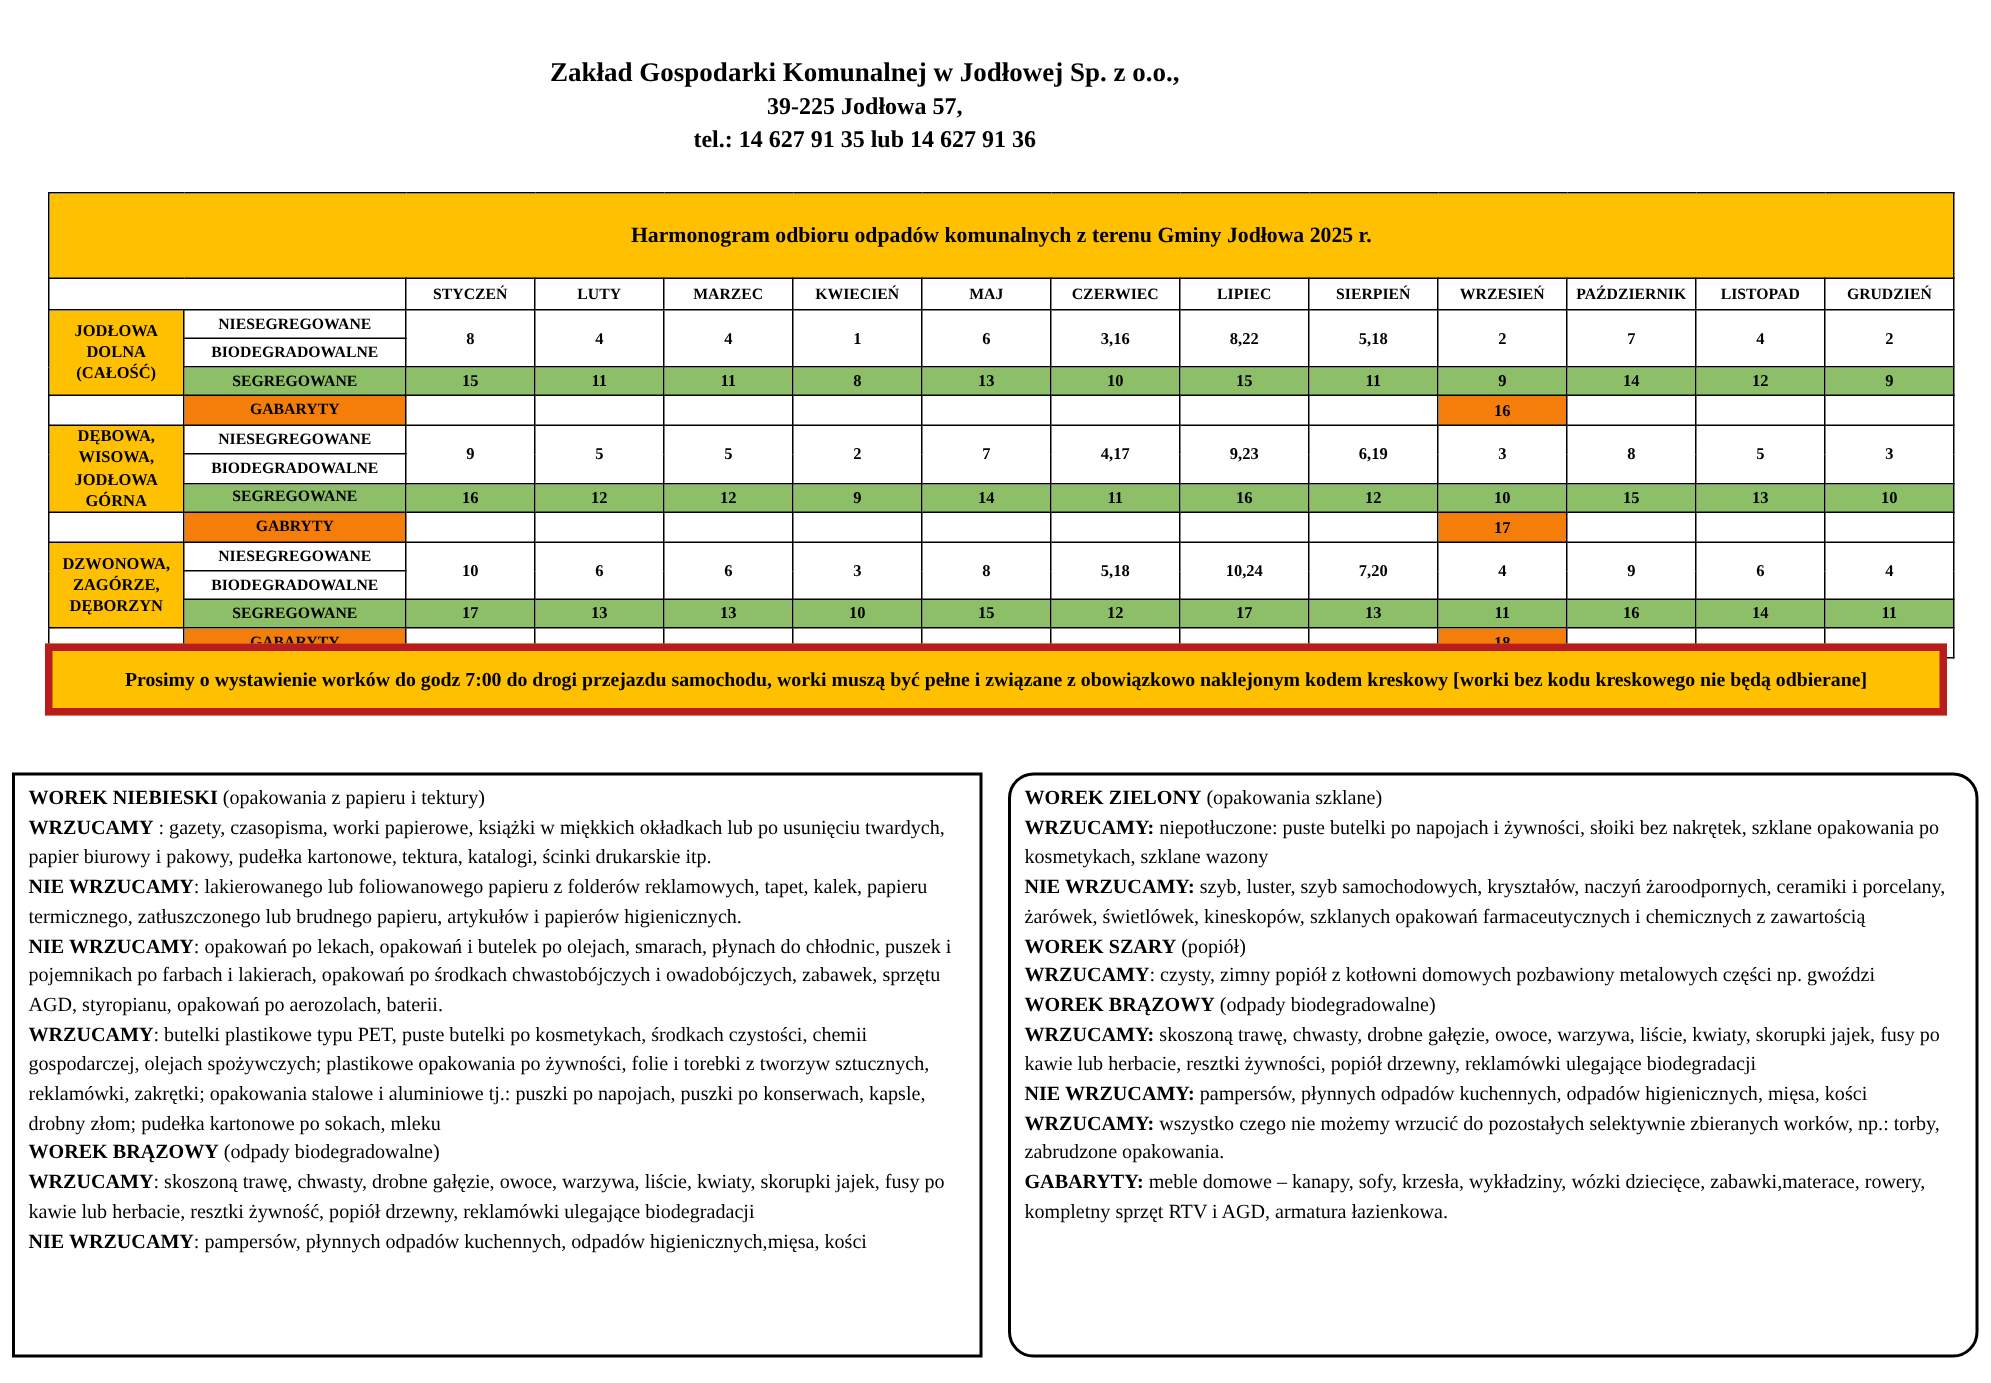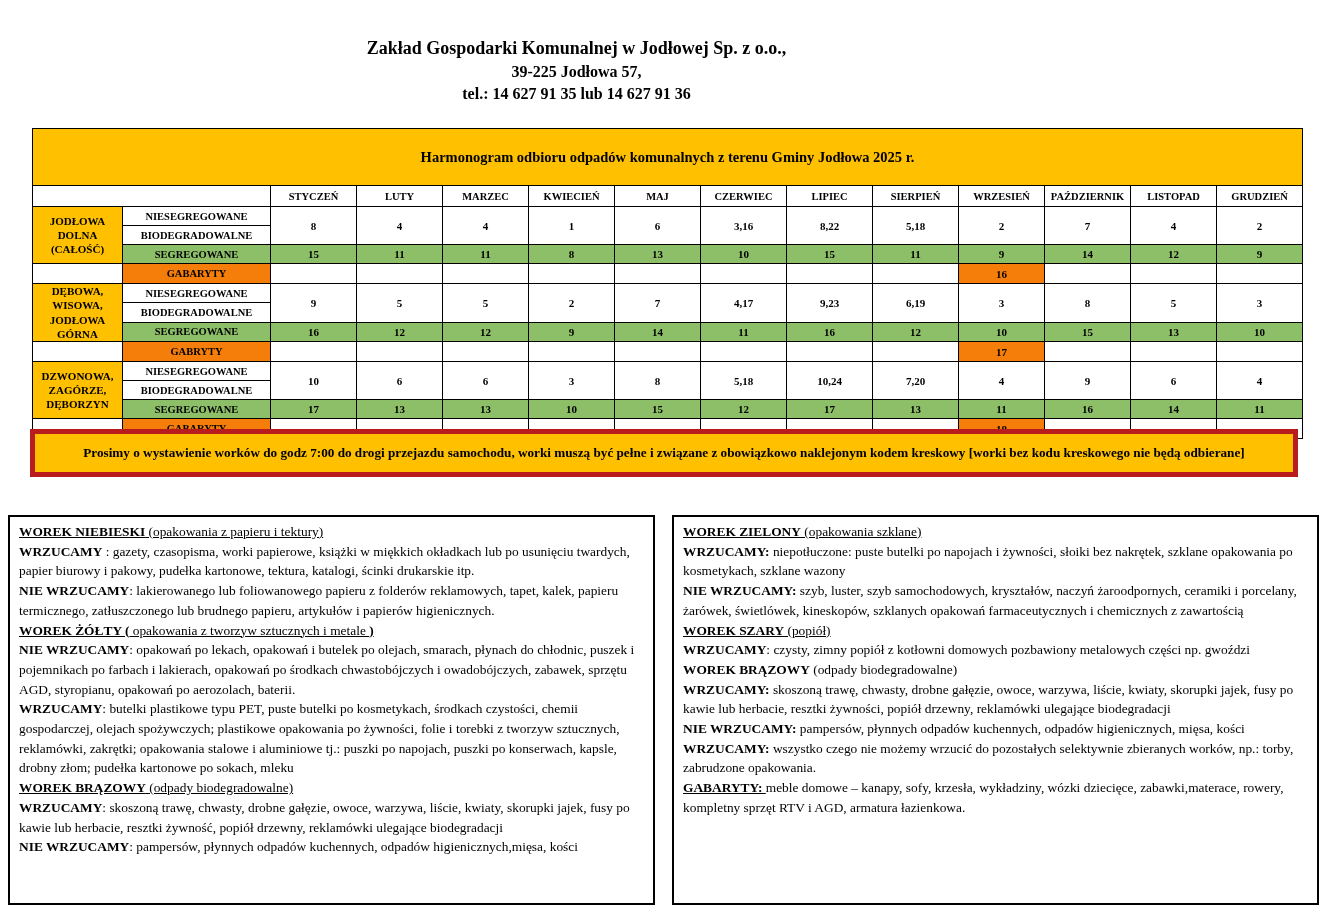--- a/index.html
+++ b/index.html
@@ -37,22 +37,22 @@
     font-weight:bold; font-size:13.2px; text-align:center; padding:0 4px; box-sizing:border-box;
   }
 
   .infobox {
     position:absolute; top:515px; width:647px; height:390px;
     border:2px solid #000; box-sizing:border-box;
     padding:5px 10px 5px 9px; font-size:13.4px; line-height:1.47;
   }
   .infobox p { margin:0; }
   .left-box  { left:8px; }
-  .right-box { left:672px; }
-  .u { text-decoration:underline; }
+  .right-box { left:672px;border-radius:17px; }
+  .u { }
   b { font-weight:bold; }
 </style>
 </head>
 <body>
 
 <div class="doc-header">
   <p class="l1">Zakład Gospodarki Komunalnej w Jodłowej Sp. z  o.o.,</p>
   <p class="l2">39-225 Jodłowa 57,</p>
   <p class="l3">tel.: 14 627 91 35 lub 14 627 91 36</p>
 </div>
@@ -245,21 +245,20 @@
       </tr>
     </tbody>
 </table>
 
 <div class="footer-banner">Prosimy o wystawienie worków do godz 7:00 do drogi przejazdu samochodu, worki muszą być pełne i związane z obowiązkowo naklejonym kodem kreskowy [worki bez kodu kreskowego nie będą odbierane]</div>
 
 <div class="infobox left-box" id="box-left">
     <p><b class="u">WOREK NIEBIESKI</b><span class="u"> (opakowania z papieru i tektury)</span></p>
     <p><b>WRZUCAMY</b><span> : gazety, czasopisma, worki papierowe, książki w miękkich okładkach lub po usunięciu twardych, papier biurowy i pakowy, pudełka kartonowe, tektura, katalogi, ścinki drukarskie itp.</span></p>
     <p><b>NIE WRZUCAMY</b><span>: lakierowanego lub foliowanowego papieru z folderów reklamowych, tapet, kalek, papieru termicznego, zatłuszczonego lub brudnego papieru, artykułów i papierów higienicznych.</span></p>
-    <p><b class="u">WOREK ŻÓŁTY (</b><span class="u"> opakowania z tworzyw sztucznych i metale </span><b class="u">)</b></p>
     <p><b>NIE WRZUCAMY</b><span>: opakowań po lekach, opakowań i butelek po olejach, smarach, płynach do chłodnic, puszek i pojemnikach po farbach i lakierach, opakowań po środkach chwastobójczych i owadobójczych, zabawek, sprzętu AGD, styropianu, opakowań po aerozolach, baterii.</span></p>
     <p><b>WRZUCAMY</b><span>: butelki plastikowe typu PET, puste butelki po kosmetykach, środkach czystości, chemii gospodarczej, olejach spożywczych; plastikowe opakowania po żywności, folie i torebki z tworzyw sztucznych, reklamówki, zakrętki; opakowania stalowe i aluminiowe tj.: puszki po napojach, puszki po konserwach, kapsle, drobny złom; pudełka kartonowe po sokach, mleku</span></p>
     <p><b class="u">WOREK BRĄZOWY</b><span class="u"> (odpady biodegradowalne) </span></p>
     <p><b>WRZUCAMY</b><span>:  skoszoną trawę, chwasty, drobne gałęzie, owoce, warzywa, liście, kwiaty, skorupki jajek, fusy po kawie lub herbacie, resztki żywność, popiół drzewny, reklamówki ulegające biodegradacji</span></p>
     <p><b>NIE WRZUCAMY</b><span>:  pampersów, płynnych odpadów kuchennych, odpadów higienicznych,mięsa, kości</span></p>
   </div>
 <div class="infobox right-box" id="box-right">
     <p><b class="u">WOREK ZIELONY</b><span class="u"> (opakowania szklane)</span></p>
     <p><b>WRZUCAMY:</b><span> niepotłuczone: puste butelki po napojach i żywności, słoiki bez nakrętek, szklane opakowania po kosmetykach, szklane wazony</span></p>
     <p><b>NIE WRZUCAMY:</b><span> szyb, luster, szyb samochodowych, kryształów, naczyń żaroodpornych, ceramiki i porcelany, żarówek, świetlówek, kineskopów, szklanych opakowań farmaceutycznych i chemicznych z zawartością</span></p>

